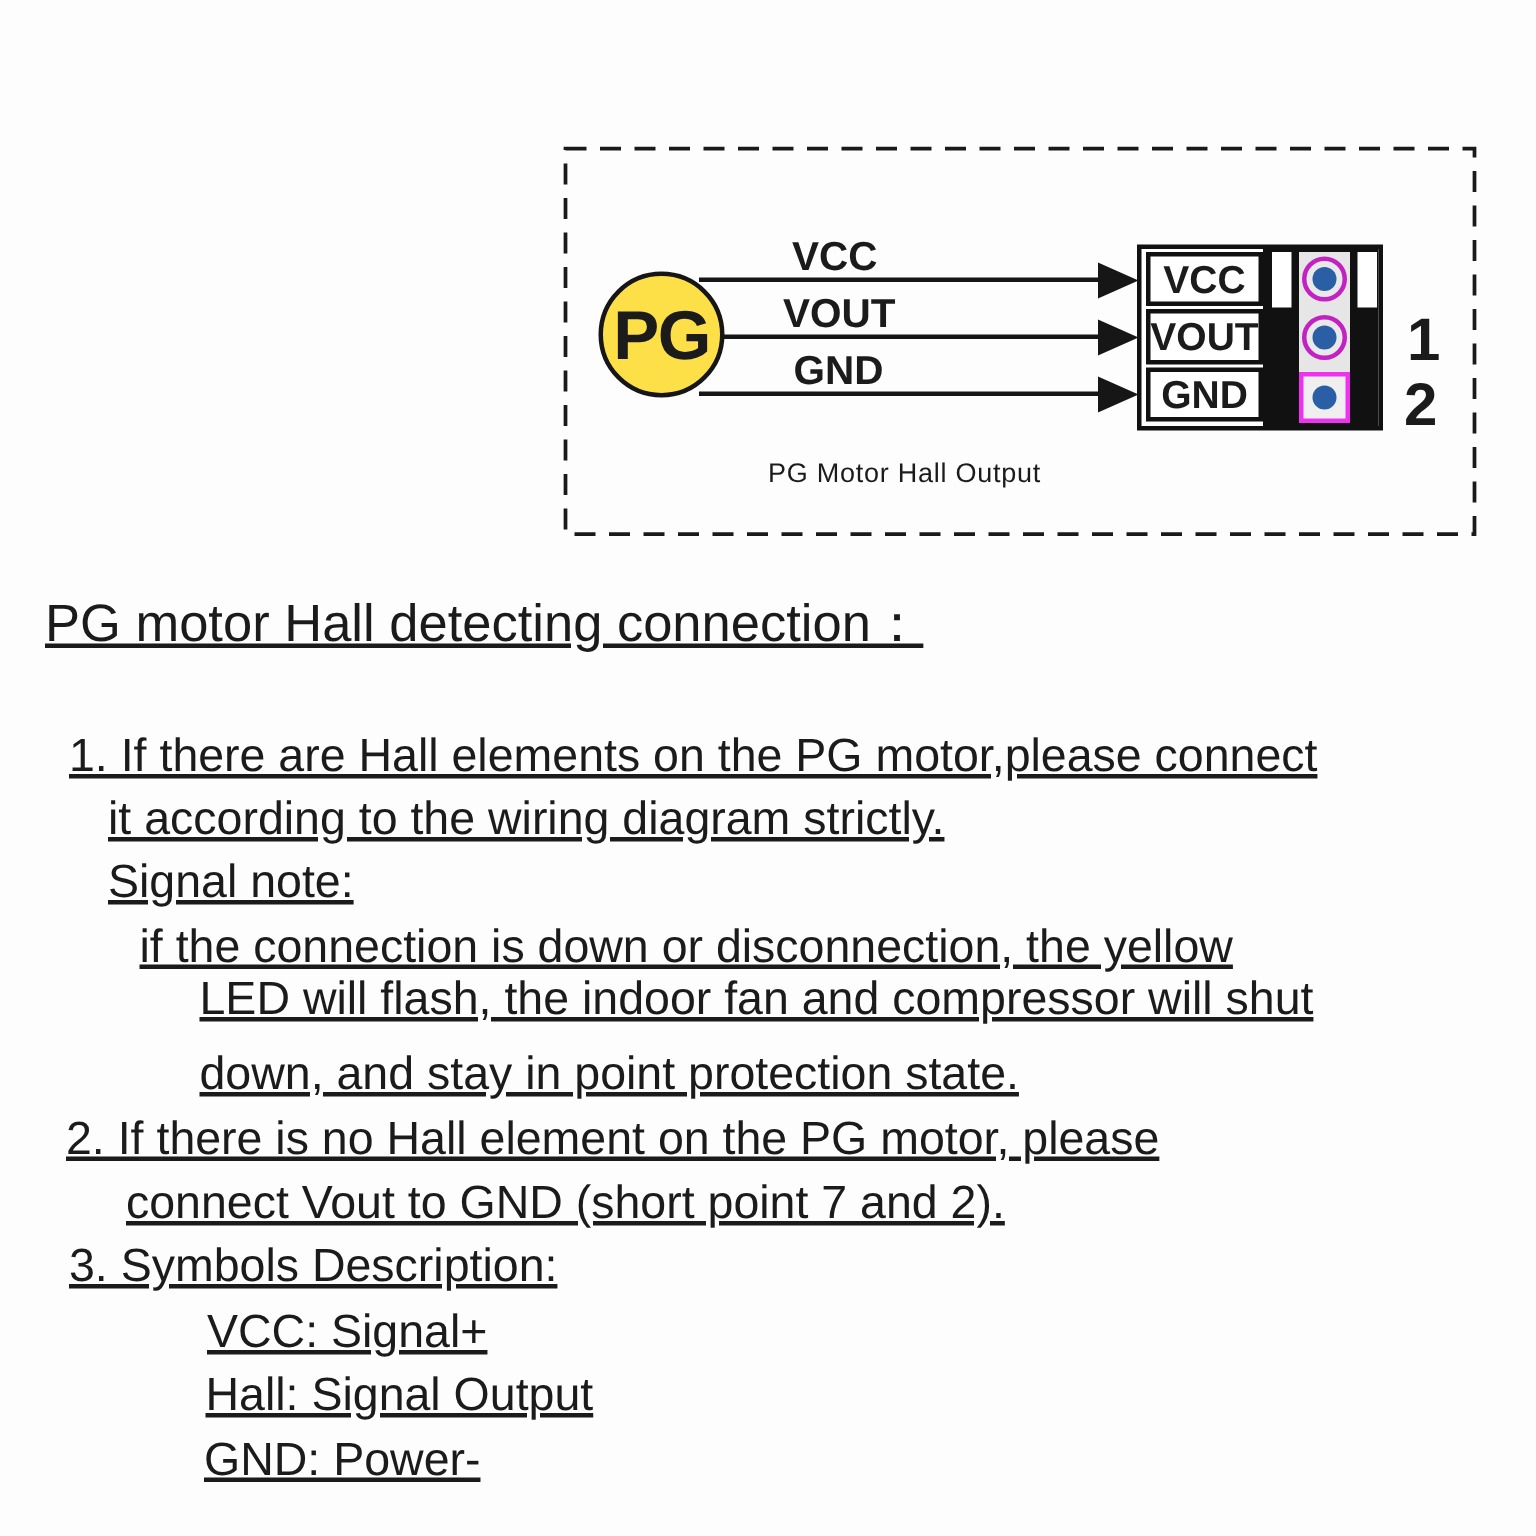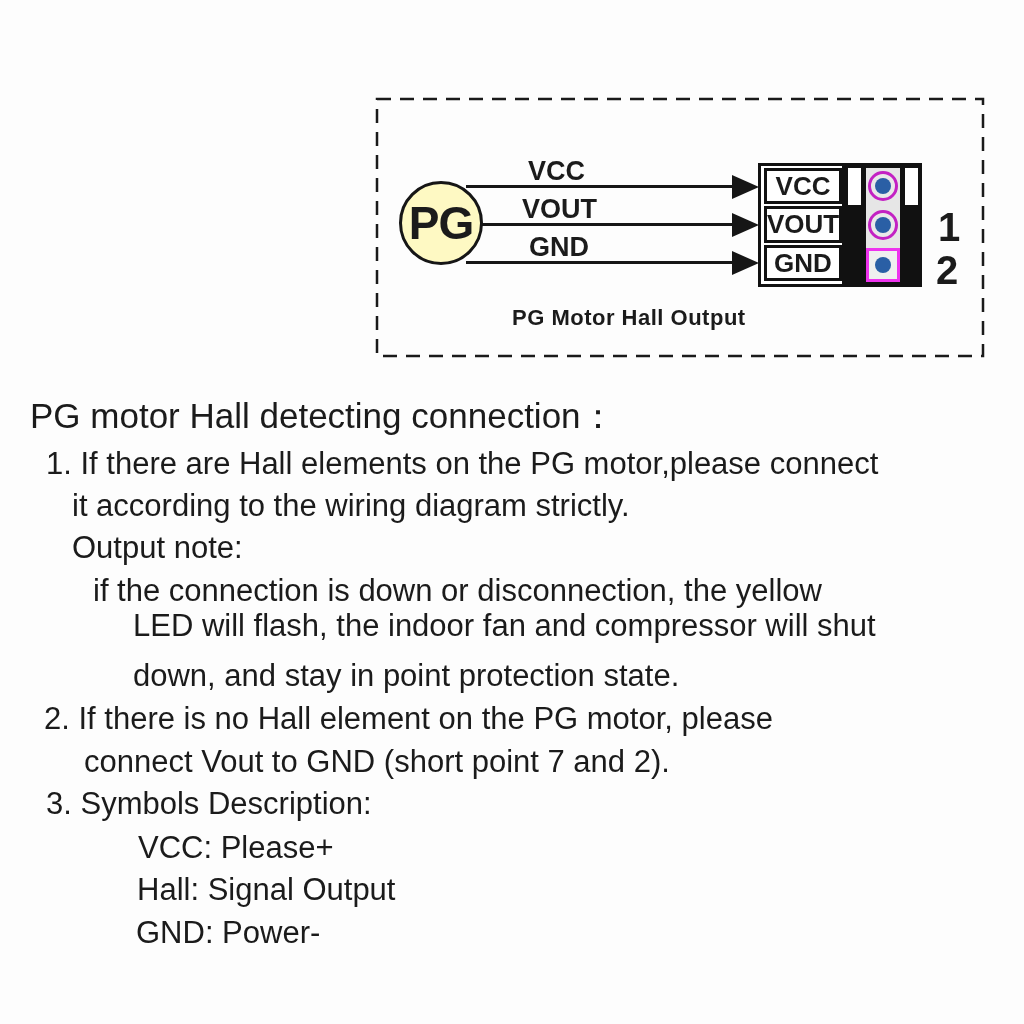--- a/index.html
+++ b/index.html
@@ -4,21 +4,21 @@
 <style>
   * { margin:0; padding:0; box-sizing:border-box; }
   html,body { width:1024px; height:1024px; background:#fdfdfd; }
   body { font-family:"Liberation Sans", sans-serif; color:#1b1b1b; position:relative; overflow:hidden; }
   .abs { position:absolute; }
 
   
   .dash-box { left:375px; top:97px; }
   .pg-circle {
     left:399px; top:181px; width:84px; height:84px;
-    border:3.5px solid #161616; border-radius:50%; background:#fef9c3;
+    border:3.5px solid #161616; border-radius:50%; background:#fde047;
     display:flex; align-items:center; justify-content:center;
     font-size:46px; font-weight:bold; letter-spacing:-1px;
   }
   .wire { height:3px; background:#161616; }
   .wire-vcc  { left:466px; top:185px; width:268px; }
   .wire-vout { left:482px; top:223px; width:252px; }
   .wire-gnd  { left:466px; top:261px; width:268px; }
   .arrow { width:0; height:0; border-top:12px solid transparent; border-bottom:12px solid transparent; border-left:27px solid #161616; }
   .arrow-vcc  { left:732px; top:175px; }
   .arrow-vout { left:732px; top:213px; }
@@ -53,26 +53,26 @@
   .pin-square {
     position:absolute; left:105px; top:82px; width:34px; height:34px;
     border:3px solid #ee33ee; background:#efefef;
     display:flex; align-items:center; justify-content:center;
   }
   .pin-dot { width:16px; height:16px; border-radius:50%; background:#2a5fa5; }
   .pin-num { font-size:40px; font-weight:bold; line-height:1; }
   .pn-1 { left:938px; top:207px; }
   .pn-2 { left:936px; top:250px; }
 
-  .diagram-caption { left:512px; top:305px; font-size:22px; font-weight:bold; letter-spacing:0.5px; }
+  .diagram-caption { left:512px; top:305px; font-size:18px; font-weight:normal; letter-spacing:0.5px; }
 
   
-  .t { line-height:1; white-space:nowrap; }
+  .t { line-height:1; white-space:nowrap;text-decoration:underline; }
   .title { left:30px; top:398px; font-size:35px; }
-  .body-line { font-size:31px; }
+  .body-line { font-size:31px;margin-top:40px; }
   .l0  { left:46px;  top:448px; }
   .l1  { left:72px;  top:490px; }
   .l2  { left:72px;  top:532px; }
   .l3  { left:93px;  top:575px; }
   .l4  { left:133px; top:610px; }
   .l5  { left:133px; top:660px; }
   .l6  { left:44px;  top:703px; }
   .l7  { left:84px;  top:746px; }
   .l8  { left:46px;  top:788px;text-align:center; }
   .l9  { left:138px; top:832px; }
@@ -131,22 +131,22 @@
 
 <div class="abs pin-num pn-1">1</div>
 <div class="abs pin-num pn-2">2</div>
 
 <div class="abs diagram-caption">PG Motor Hall Output</div>
 
 <div class="abs t title">PG motor Hall detecting connection：</div>
 
 <div class="abs t body-line l0">1. If there are Hall elements on the PG motor,please connect</div>
 <div class="abs t body-line l1">it according to the wiring diagram strictly.</div>
-<div class="abs t body-line l2">Output note:</div>
+<div class="abs t body-line l2">Signal note:</div>
 <div class="abs t body-line l3">if the connection is down or disconnection, the yellow</div>
 <div class="abs t body-line l4">LED will flash, the indoor fan and compressor will shut</div>
 <div class="abs t body-line l5">down, and stay in point protection state.</div>
 <div class="abs t body-line l6">2. If there is no Hall element on the PG motor, please</div>
 <div class="abs t body-line l7">connect Vout to GND (short point 7 and 2).</div>
 <div class="abs t body-line l8">3. Symbols Description:</div>
-<div class="abs t body-line l9">VCC: Please+</div>
+<div class="abs t body-line l9">VCC: Signal+</div>
 <div class="abs t body-line l10">Hall: Signal Output</div>
 <div class="abs t body-line l11">GND: Power-</div>
 
 </body></html>

